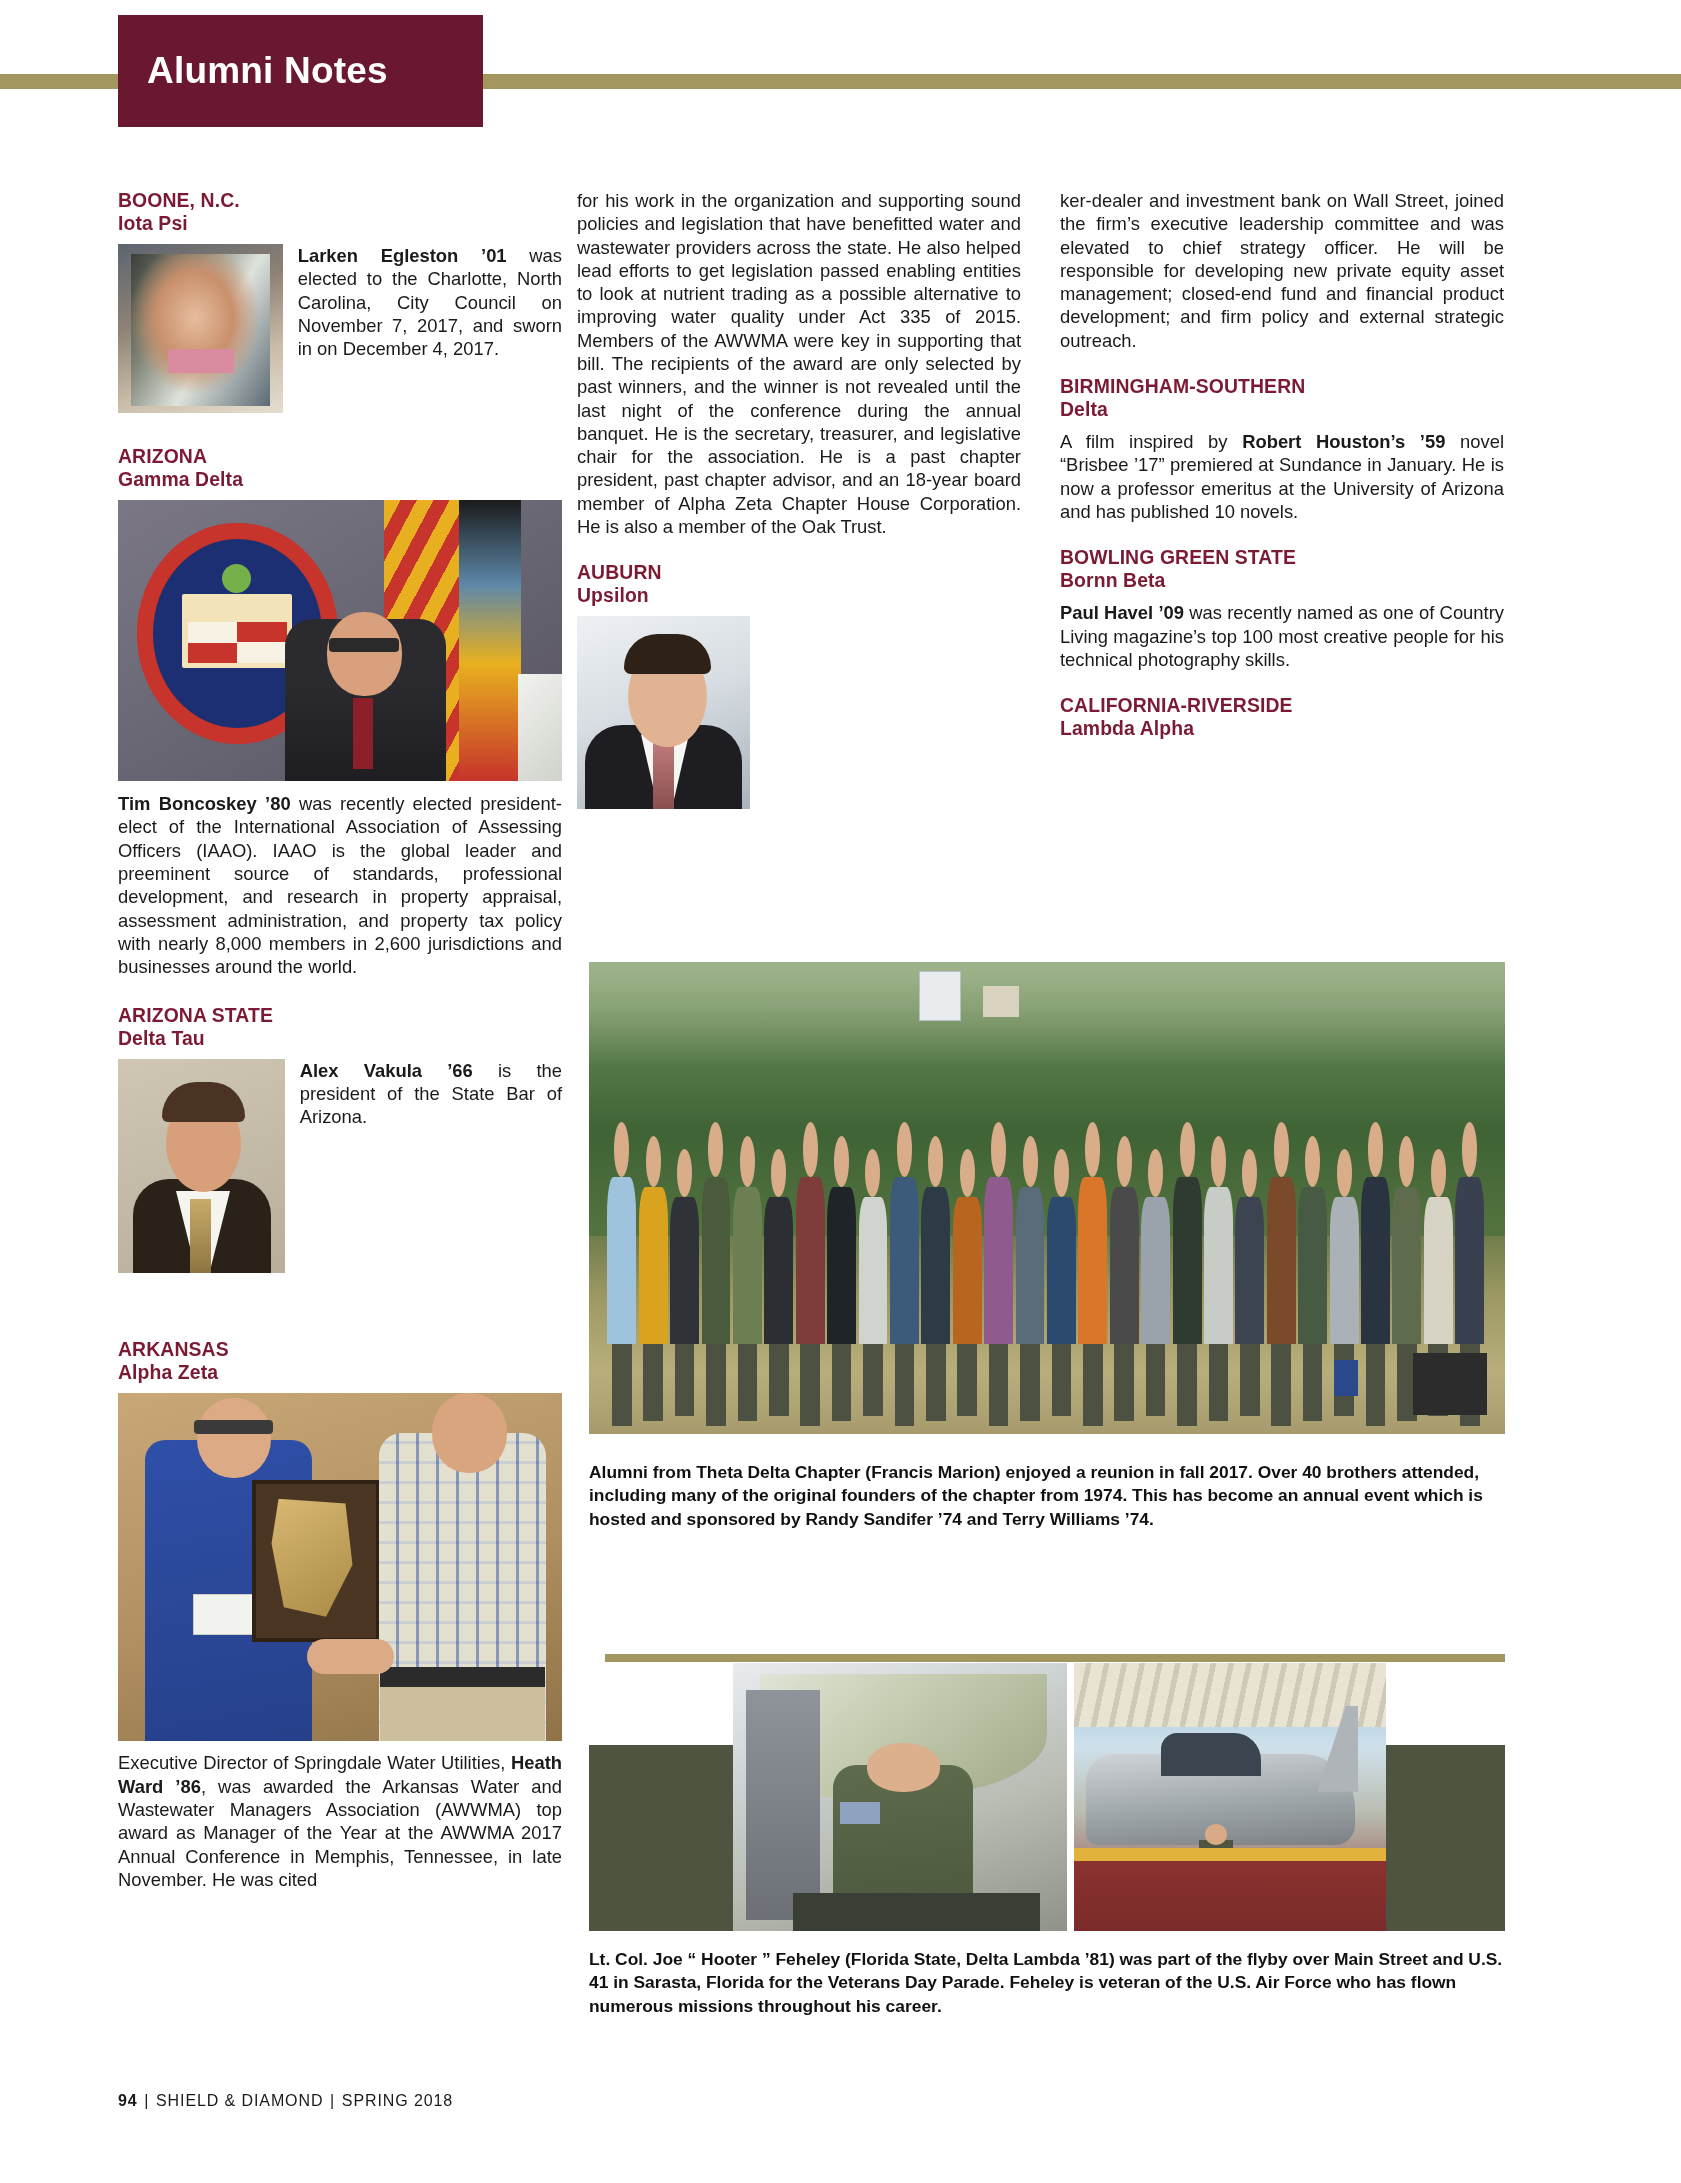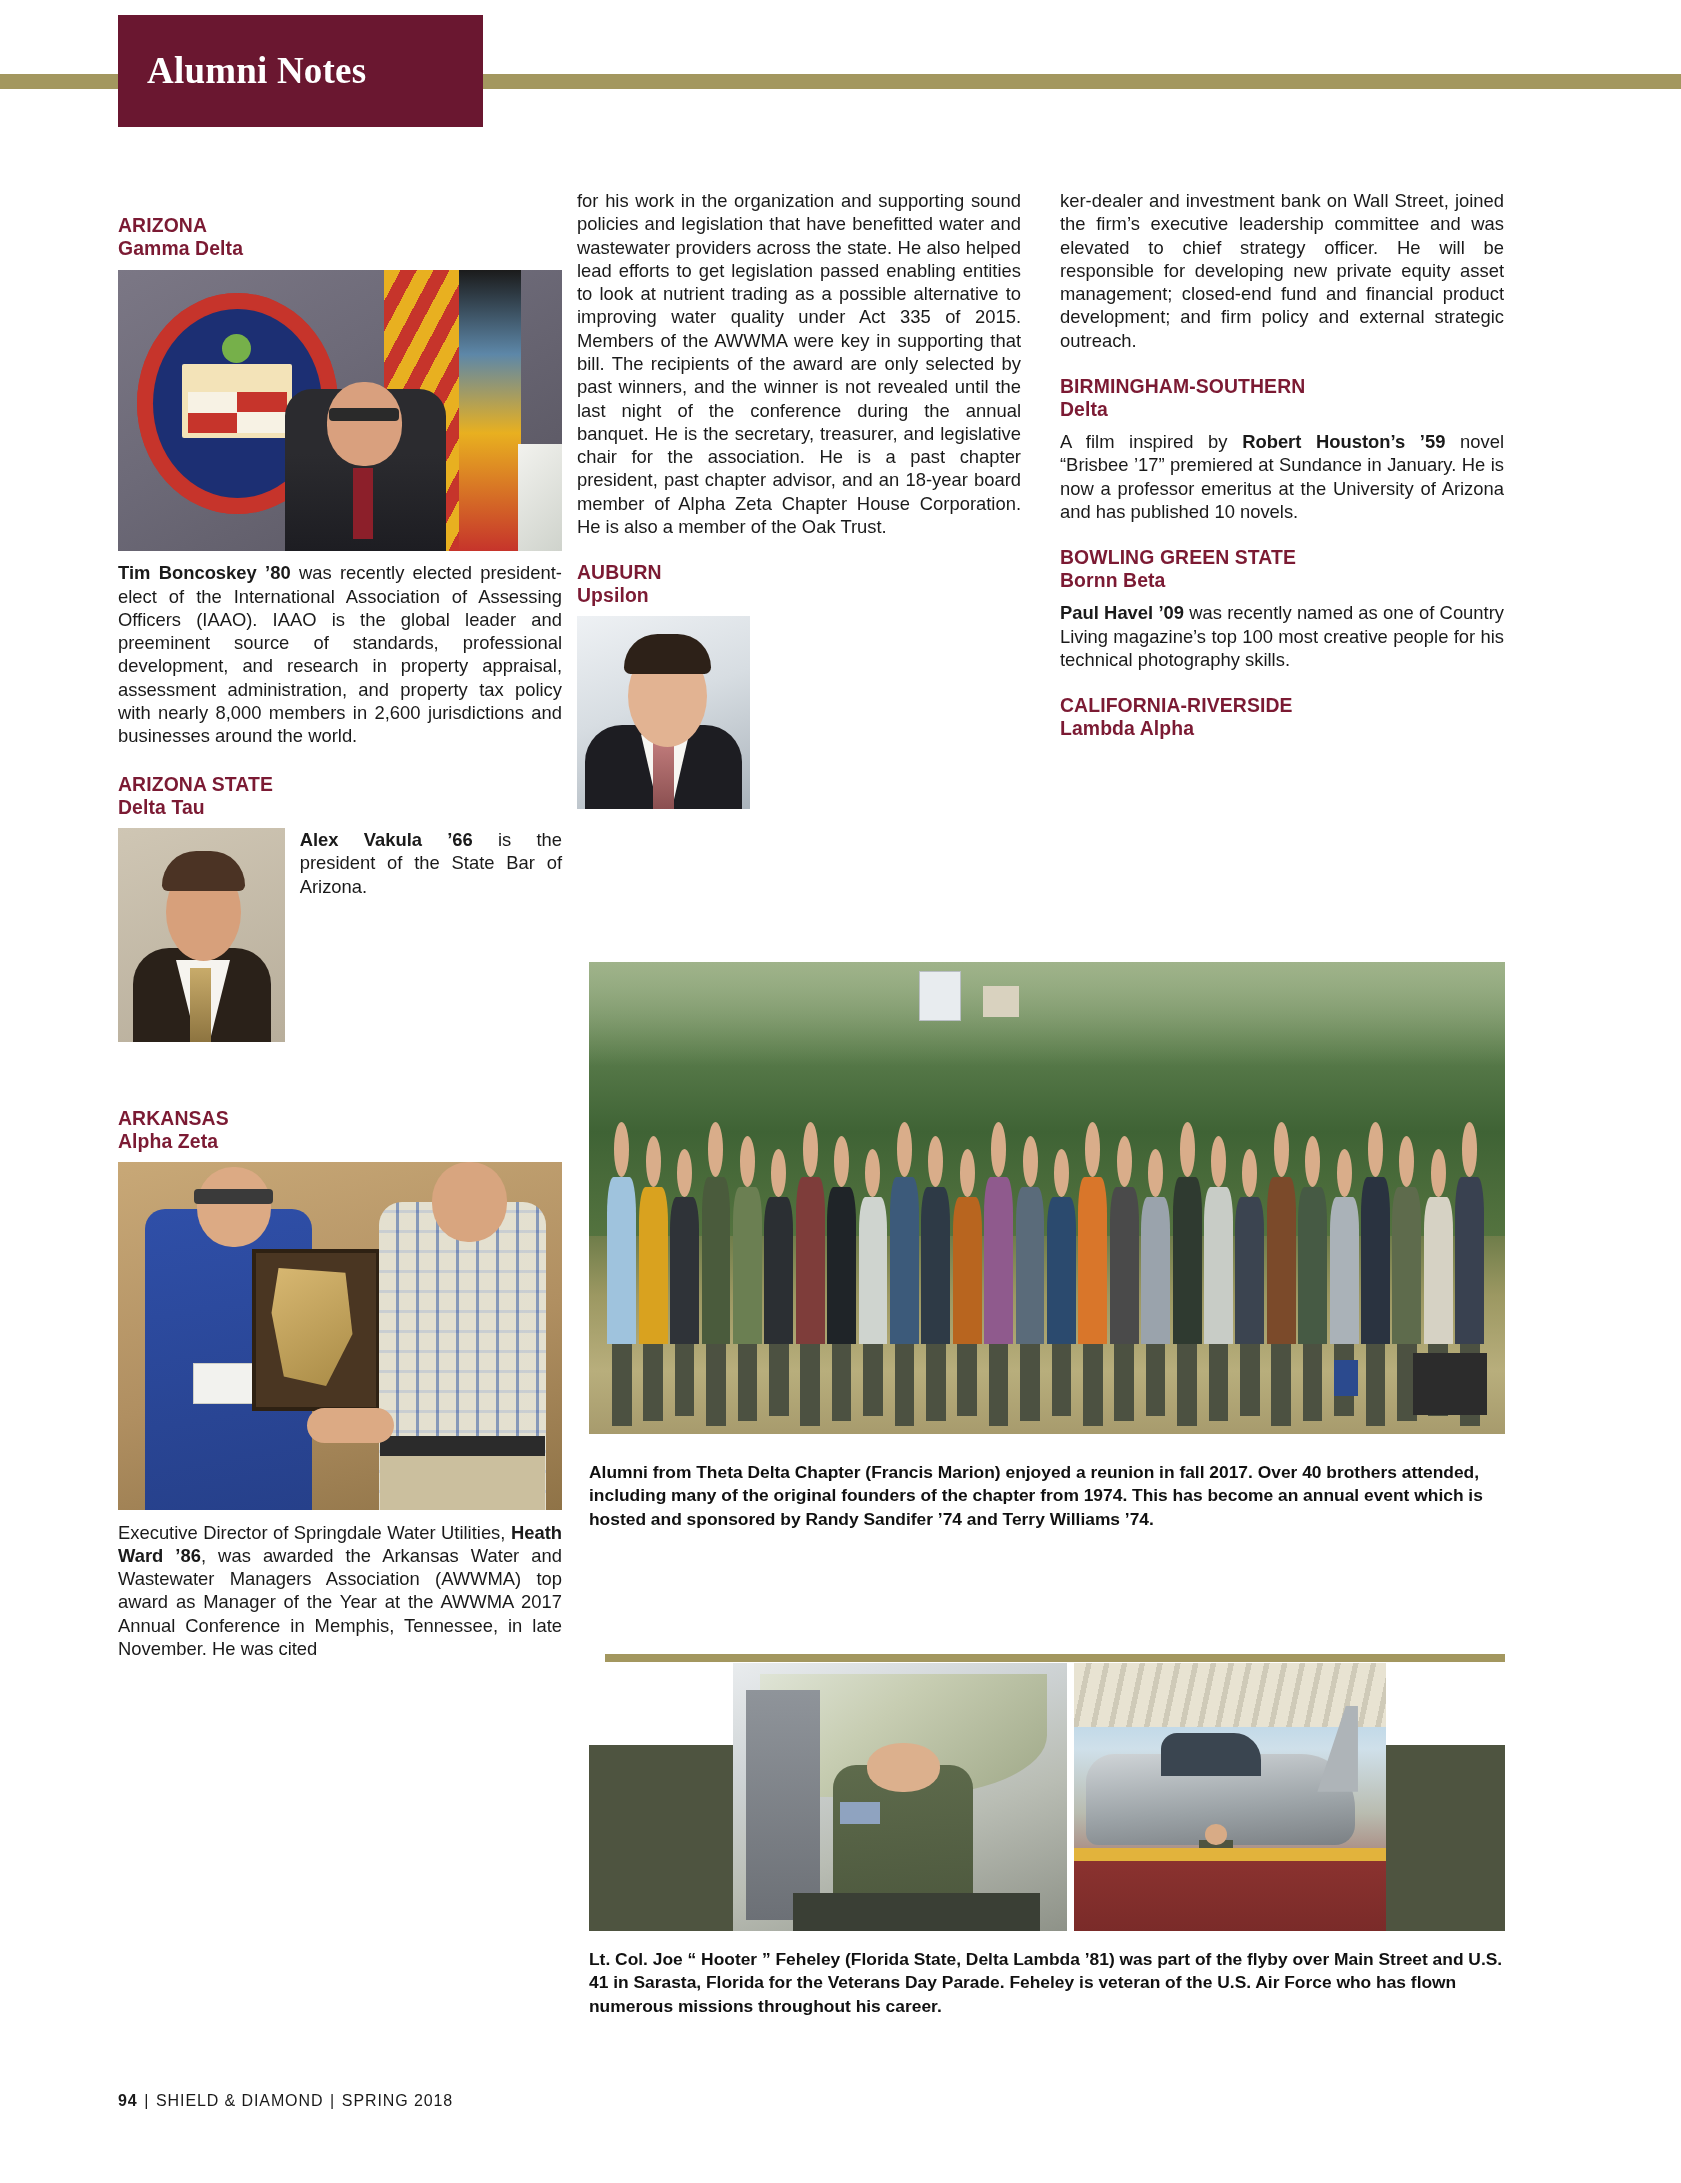--- a/index.html
+++ b/index.html
@@ -18,21 +18,21 @@
     background:#a3975f;
   }
   #header-title-box {
     position:absolute; left:118px; top:14.7px; width:365px; height:112px;
     background:#6a1730;
     display:flex; align-items:center;
   }
   #header-title {
     color:#ffffff; font-size:37px; font-weight:bold;
     letter-spacing:0.2px; padding-left:29px;
-    font-family:Liberation Serif, serif;
+    font-family:Liberation Sans, sans-serif;
     text-align:center;
   }
 
   
   .chapter-school {
     color:#7b1a33; font-weight:bold; font-size:19.4px; line-height:1.18;
     letter-spacing:0.1px; margin:0;
   }
   .chapter-greek {
     color:#7b1a33; font-weight:bold; font-size:19.4px; line-height:1.18;
@@ -101,20 +101,31 @@
 </head>
 <body>
 
 <div id="header-band"></div>
 <div id="header-title-box">
   <span id="header-title">Alumni Notes</span>
 </div>
 
 <div id="col1" class="col">
 
+  <div>
+    <p class="chapter-school">BOONE, N.C.</p>
+    <p class="chapter-greek">Iota Psi</p>
+    <div class="clearfix">
+      <div class="fig-left photo ph-grad-a" style="width:165px;height:169px;">
+        <div style="position:absolute;left:8%;top:6%;width:84%;height:90%;background:radial-gradient(ellipse at 46% 42%,#e6bd9e 0%,#c9906c 36%,transparent 62%),linear-gradient(120deg,#3b3f3a 0%,#7d8476 30%,#dfe3dc 58%,#5b6a74 100%);"></div>
+        <div style="position:absolute;left:30%;top:62%;width:40%;height:14%;background:#d98ca0;border-radius:2.7px;"></div>
+      </div>
+      <p class="body-text"><b>Larken Egleston ’01</b><span> was elected to the Charlotte, North Carolina, City Council on November 7, 2017, and sworn in on December 4, 2017.</span></p>
+    </div>
+  </div>
 
   <div style="margin-top:25.4px;">
     <p class="chapter-school">ARIZONA</p>
     <p class="chapter-greek">Gamma Delta</p>
     <div class="photo" style="width:444px;height:281px;background:linear-gradient(150deg,#7b7785 0%,#6d6a78 40%,#57545f 100%);">
 
       <div style="position:absolute;left:19px;top:23px;width:201px;height:221px;border-radius:50%;background:#c6342b;box-shadow:inset 0 0 0 14.7px #c6342b;"></div>
       <div style="position:absolute;left:35px;top:39px;width:169px;height:189px;border-radius:50%;background:#1c2f73;"></div>
       <div style="position:absolute;left:64px;top:94px;width:110px;height:74px;background:#f3e3b8;border-radius:2px;"></div>
       <div style="position:absolute;left:70px;top:122px;width:99px;height:41px;background:#c6342b;"></div>

